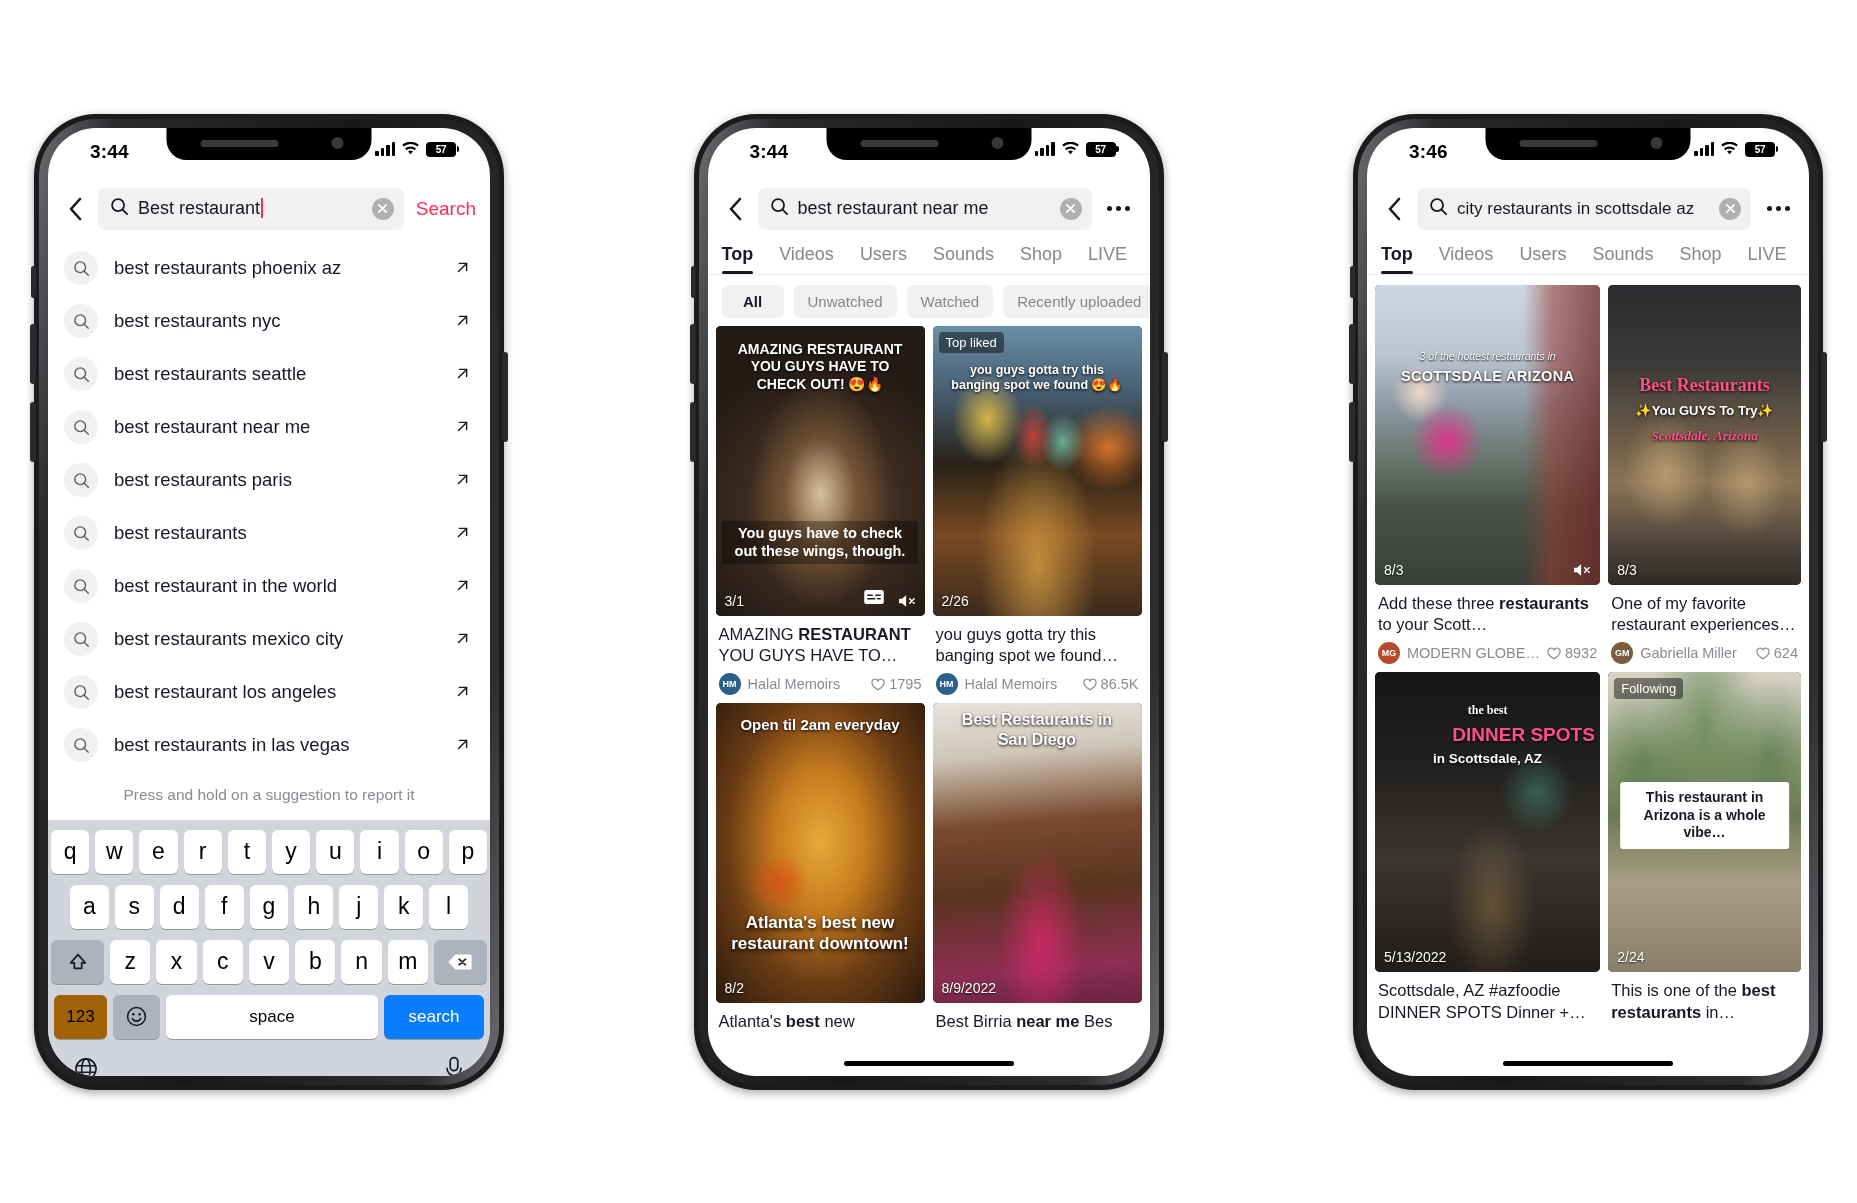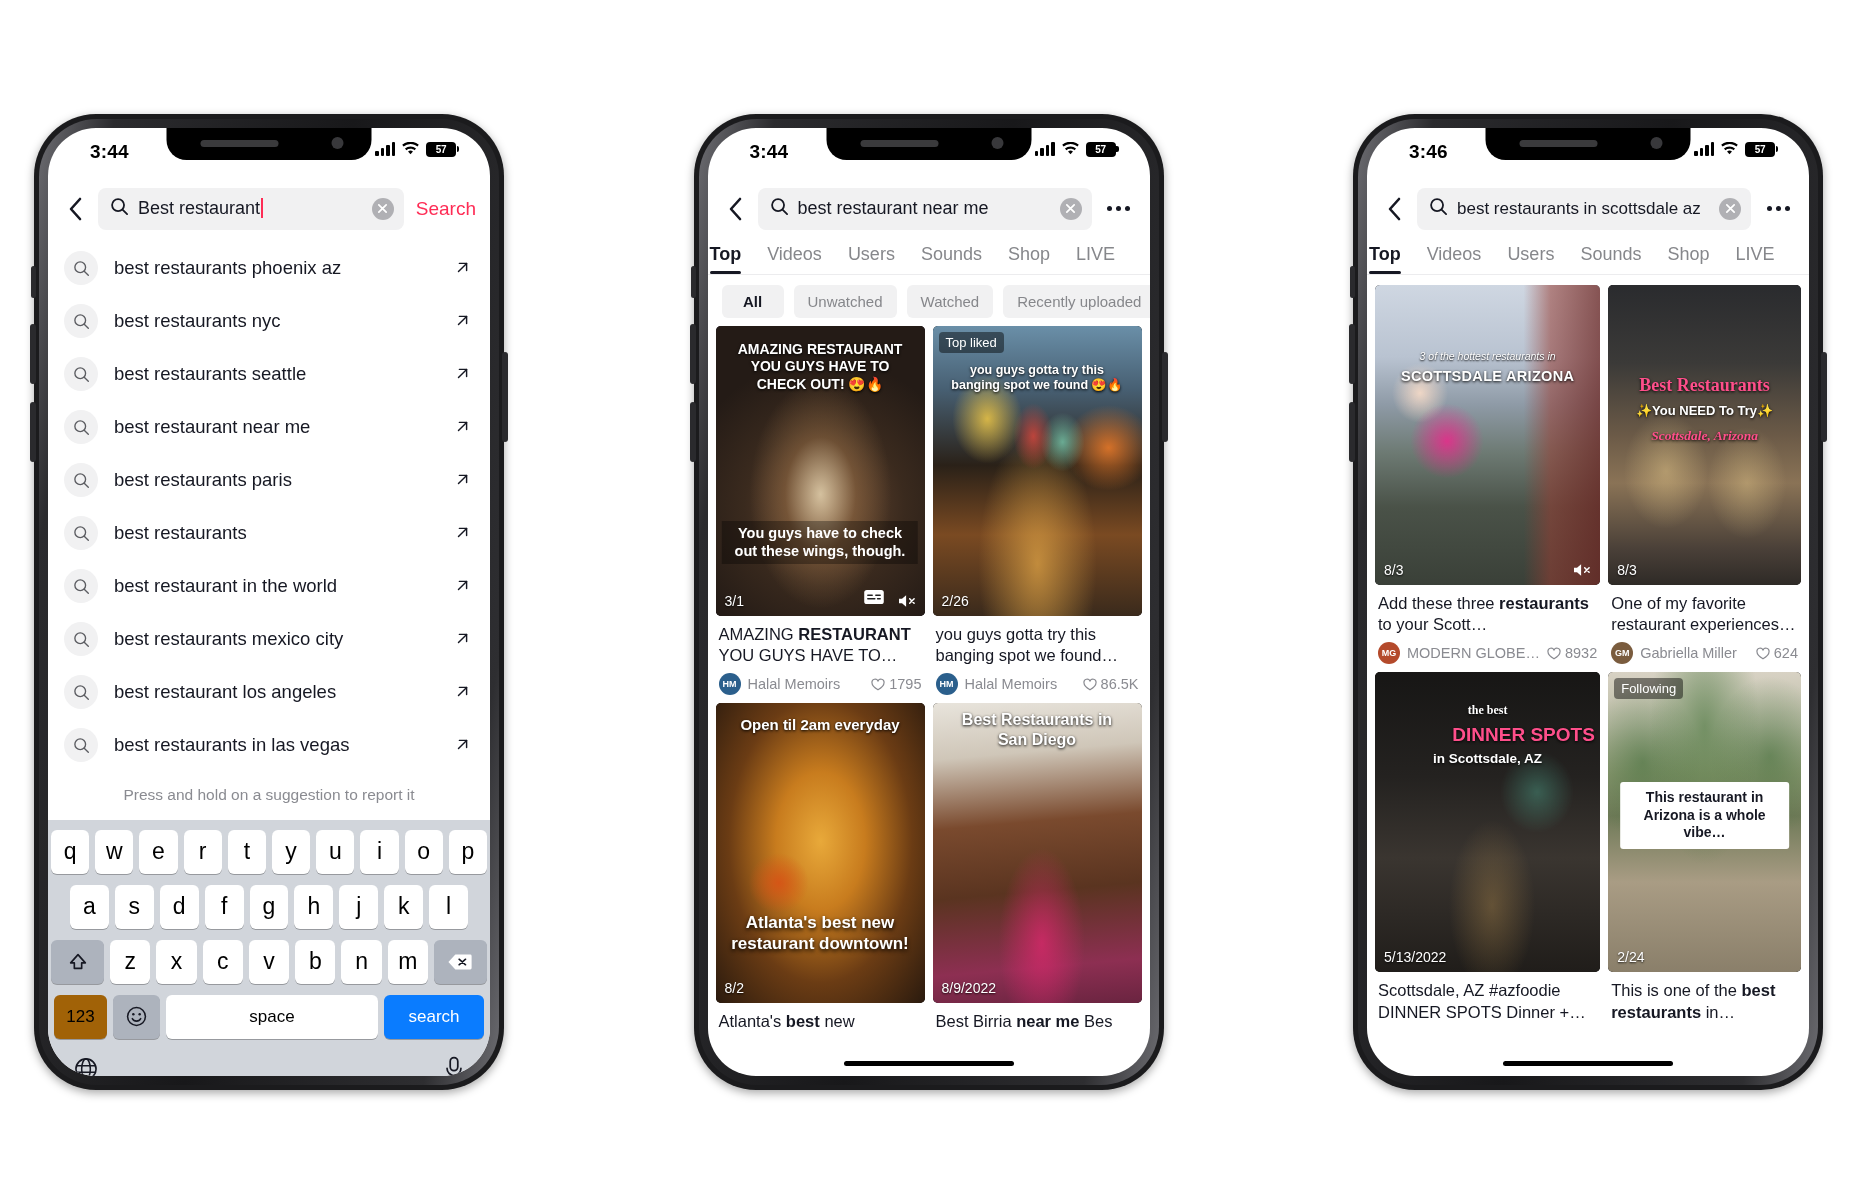--- a/index.html
+++ b/index.html
@@ -98,21 +98,21 @@
   .krow.r3 { gap: 6px; }
   .key.mod { background: #adb3bd; flex: 0 0 53px; }
   .key.wide123 { background:#a16207; flex: 0 0 53px; font-size: 17px; }
   .key.emoji { background:#adb3bd; flex: 0 0 47px; font-size: 22px; }
   .key.space { flex: 1 1 auto; font-size: 17px; }
   .key.search { background: #0a7cff; color: #fff; flex: 0 0 100px; font-size: 17px; }
   .kbottom { display:flex; gap:6px; padding: 0 3px; margin-bottom: 8px;}
   .kfoot { display:flex; align-items:center; justify-content:space-between; padding: 4px 22px 0 22px; height: 44px; }
 
   
-  .tabs { display:flex; align-items:flex-end; gap: 26px; padding: 4px 18px 0 2px; position: relative; }
+  .tabs { display:flex; align-items:flex-end; gap: 26px; padding: 4px 18px 0 14px; position: relative; }
   .tab { font-size: 18px; color: #86878b; padding-bottom: 9px; white-space: nowrap; position: relative; }
   .tab.active { color:#161823; font-weight: 700; }
   .tab.active::after { content:""; position:absolute; left:0; right:0; bottom:0; height: 3px; background:#161823; border-radius: 2px; }
   .tabs-divider { height:1px; background:#ececee; margin: 0 0 0 0; }
 
   
   .chips { display:flex; gap: 10px; padding: 10px 14px 8px 14px; }
   .chip { background:#f1f1f2; border-radius: 6px; padding: 8px 14px; font-size: 15px; color:#86878b; white-space: nowrap; }
   .chip.active { color:#161823; font-weight: 700; flex: 0 0 62px; text-align:center; justify-content:center; display:flex; }
 
@@ -630,21 +630,21 @@
               <path d="M12 2 3 12l9 10" stroke="#161823" stroke-width="2.6" fill="none" stroke-linecap="round" stroke-linejoin="round"></path>
             </svg>
         </div>
         <div class="search-pill">
           <span class="q">
             <svg width="19" height="19" viewBox="0 0 20 20">
                 <circle cx="8.5" cy="8.5" r="6.3" stroke="#161823" stroke-width="1.9" fill="none"></circle>
                 <path d="M13.2 13.2 18 18" stroke="#161823" stroke-width="1.9" stroke-linecap="round"></path>
               </svg>
           </span>
-          <span class="search-val" style="font-size:17px;">best restaurants in scottsdale az</span>
+          <span class="search-val" style="font-size:17px;">city restaurants in scottsdale az</span>
           <span class="clear-x">
             <svg width="11" height="11" viewBox="0 0 12 12">
                 <path d="M2 2l8 8M10 2l-8 8" stroke="#fff" stroke-width="1.9" stroke-linecap="round"></path>
               </svg>
           </span>
         </div>
         <div class="dots">
             <i></i>
             <i></i>
             <i></i>
@@ -697,21 +697,21 @@
           </div>
 
           <div class="vcard">
             <div class="thumb" style="height:300px">
               <div class="ph" style="background:
                 linear-gradient(180deg,#2a2b2e 0%, #3b3a38 26%, #6b5a47 50%, #8a7356 66%, #4a4038 88%, #2e2a26 100%);"></div>
               <div class="ph" style="background:
                 radial-gradient(ellipse at 30% 62%, rgba(250,220,150,.4) 0%, rgba(0,0,0,0) 22%),
                 radial-gradient(ellipse at 72% 66%, rgba(250,220,150,.35) 0%, rgba(0,0,0,0) 20%);"></div>
               <div class="ov-cap" style="top:86px; font-size:18px; color:#ff4f8b; font-family:'Liberation Serif',serif; text-shadow:0 1px 3px #000;">Best Restaurants</div>
-              <div class="ov-cap" style="top:115px; font-size:13px; color:#fff; text-shadow:0 1px 3px #000;">✨You NEED To Try✨</div>
+              <div class="ov-cap" style="top:115px; font-size:13px; color:#fff; text-shadow:0 1px 3px #000;">✨You GUYS To Try✨</div>
               <div class="ov-cap" style="top:140px; font-size:13.5px; color:#ff4f8b; font-style:italic; font-family:'Liberation Serif',serif; text-shadow:0 1px 3px #000;">Scottsdale, Arizona</div>
               <div class="date-bl">8/3</div>
             </div>
             <div class="cap">One of my favorite restaurant experiences in…</div>
             <div class="meta">
               <span class="ava" style="background:#7a5c3e">GM</span>
               <span class="aname">Gabriella Miller</span>
               <span class="likes">
                 <svg width="14" height="13" viewBox="0 0 16 15">
                     <path d="M8 13.6S1 9.5 1 5.2A3.7 3.7 0 0 1 8 3.4 3.7 3.7 0 0 1 15 5.2c0 4.3-7 8.4-7 8.4z" fill="none" stroke="#8a8b91" stroke-width="1.4"></path>

